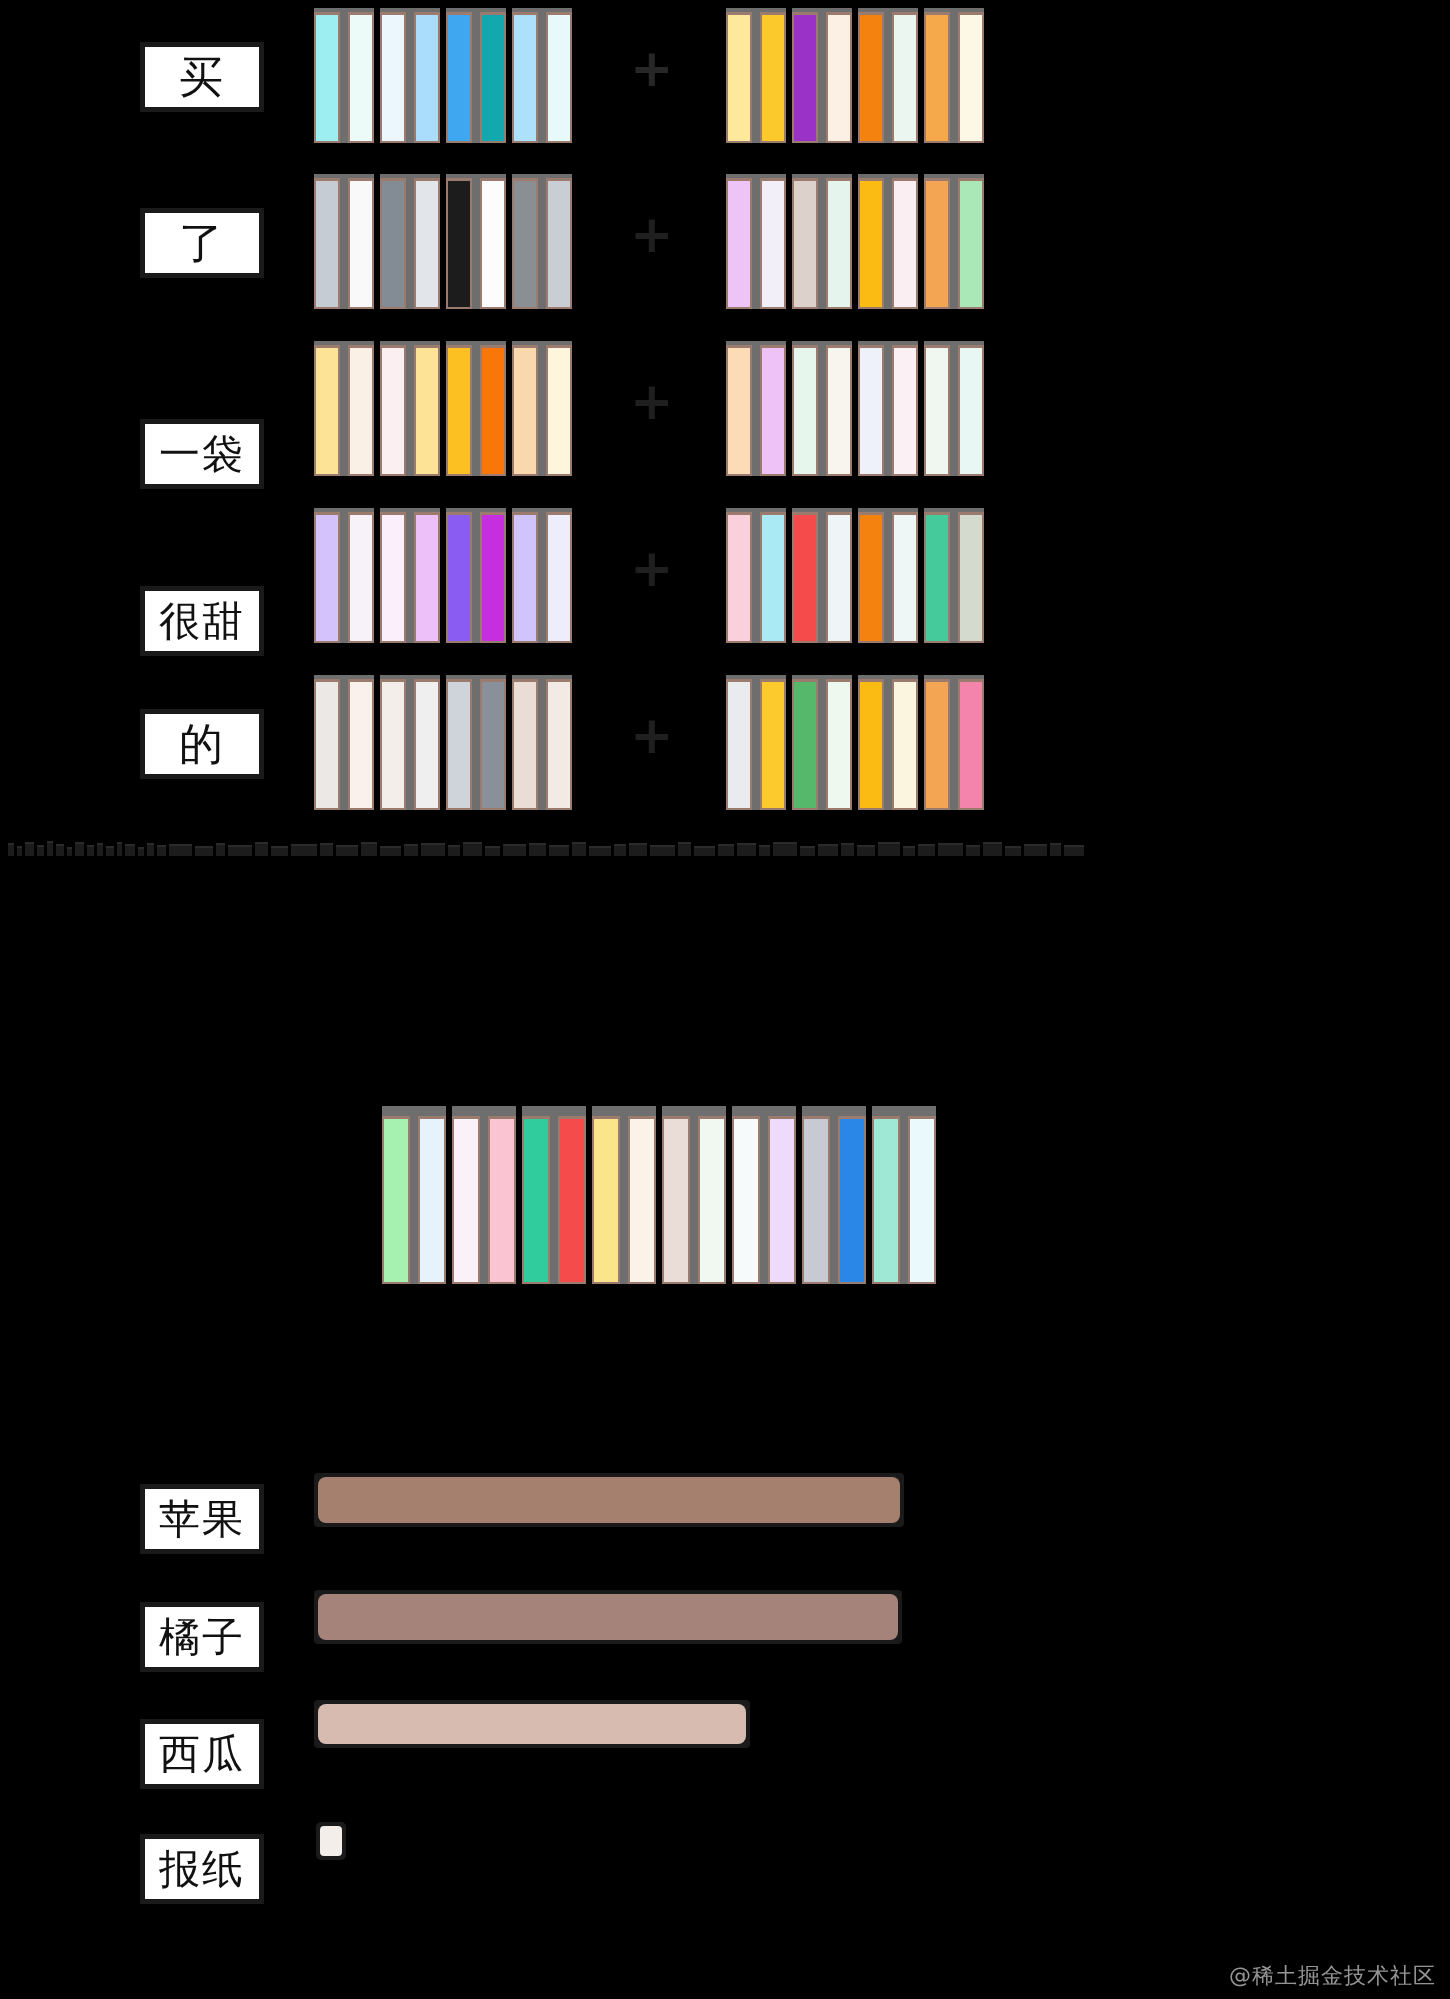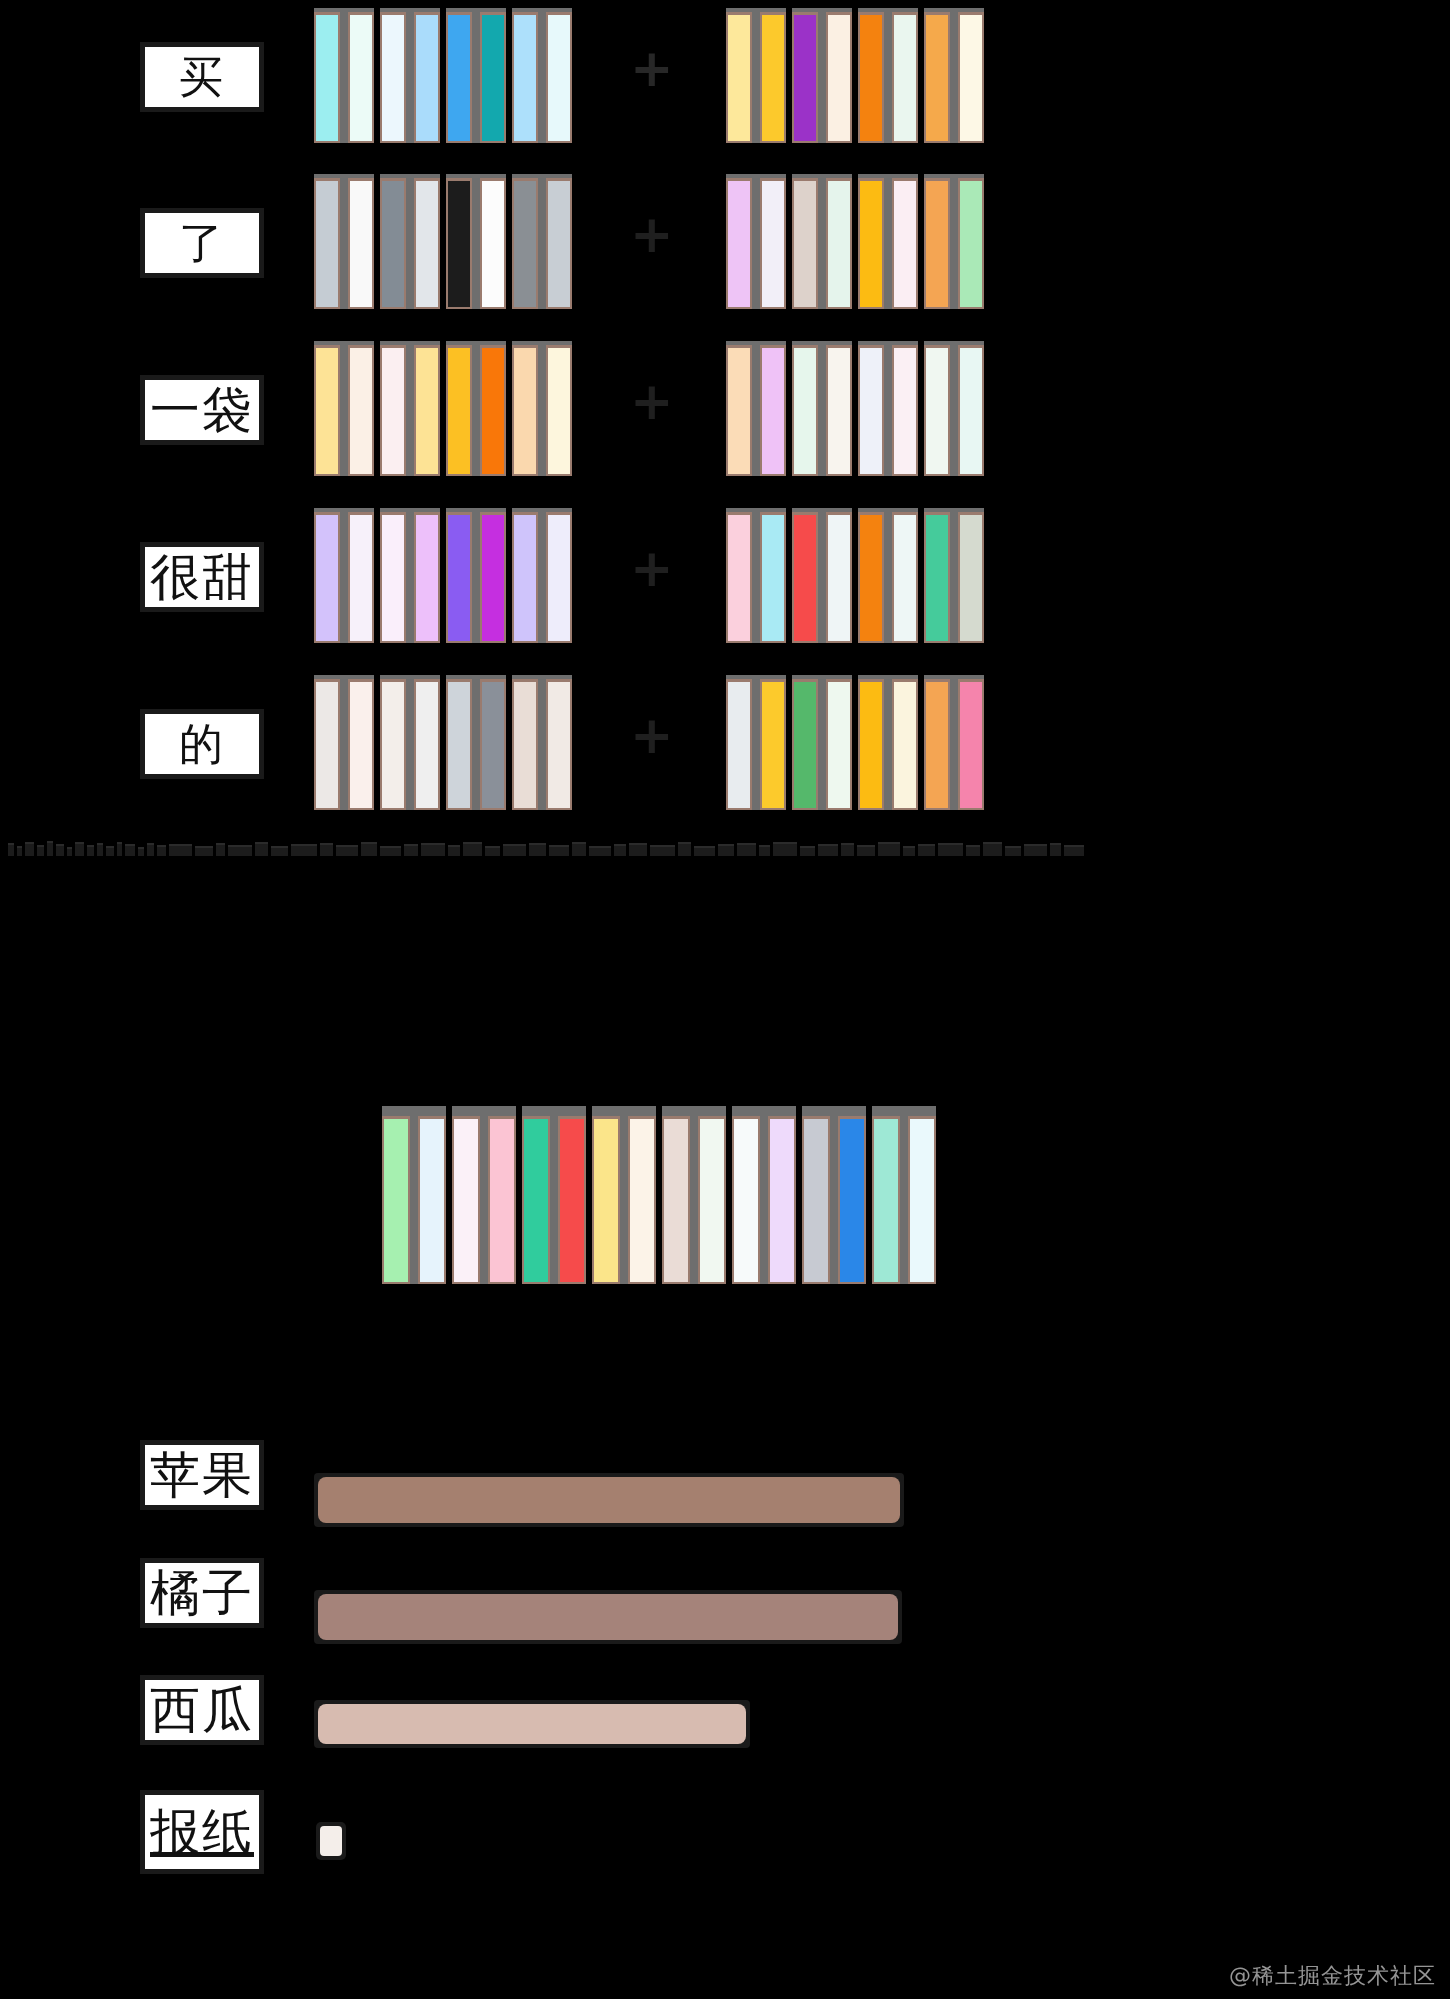--- a/index.html
+++ b/index.html
@@ -26,21 +26,21 @@
     display: flex;
     align-items: center;
     justify-content: center;
     font-size: 44px;
     line-height: 1;
     letter-spacing: 2px;
     font-family: "DejaVu Sans", "Liberation Sans", sans-serif;
     font-weight: 400;
     white-space: nowrap;
   }
-  .chip.wide2 { font-size: 50px; }
+  .chip.wide2 { font-size: 41px; margin-top: 44px; }
   .bargroup {
     position: absolute;
     display: flex;
     align-items: stretch;
     background: transparent;
   }
   .pair {
     display: flex;
     background: #6e6e6e;
     padding: 0;
@@ -498,20 +498,20 @@
         <div class="hbar" style="width: 100%; background: rgb(165, 128, 111);"></div>
       </div>
       <div class="chip wide2" style="left: 140px; top: 1558px; width: 124px; height: 70px;">橘子</div>
       <div class="hbar-wrap" style="left: 314px; top: 1590px; width: 588px; height: 54px;">
         <div class="hbar" style="width: 100%; background: rgb(165, 131, 122);"></div>
       </div>
       <div class="chip wide2" style="left: 140px; top: 1675px; width: 124px; height: 70px;">西瓜</div>
       <div class="hbar-wrap" style="left: 314px; top: 1700px; width: 436px; height: 48px;">
         <div class="hbar" style="width: 100%; background: rgb(215, 187, 176);"></div>
       </div>
-      <div class="chip wide2" style="left: 140px; top: 1790px; width: 124px; height: 84px; text-decoration: underline;">报纸</div>
+      <div class="chip wide2" style="left: 140px; top: 1790px; width: 124px; height: 70px;">报纸</div>
       <div class="hbar-sq" style="left: 316px; top: 1822px; width: 30px; height: 38px;">
         <div style="background: rgb(244, 238, 234);"></div>
       </div>
     </div>
 
   <div class="watermark">@稀土掘金技术社区</div>
 </div>
 
 </body></html>

